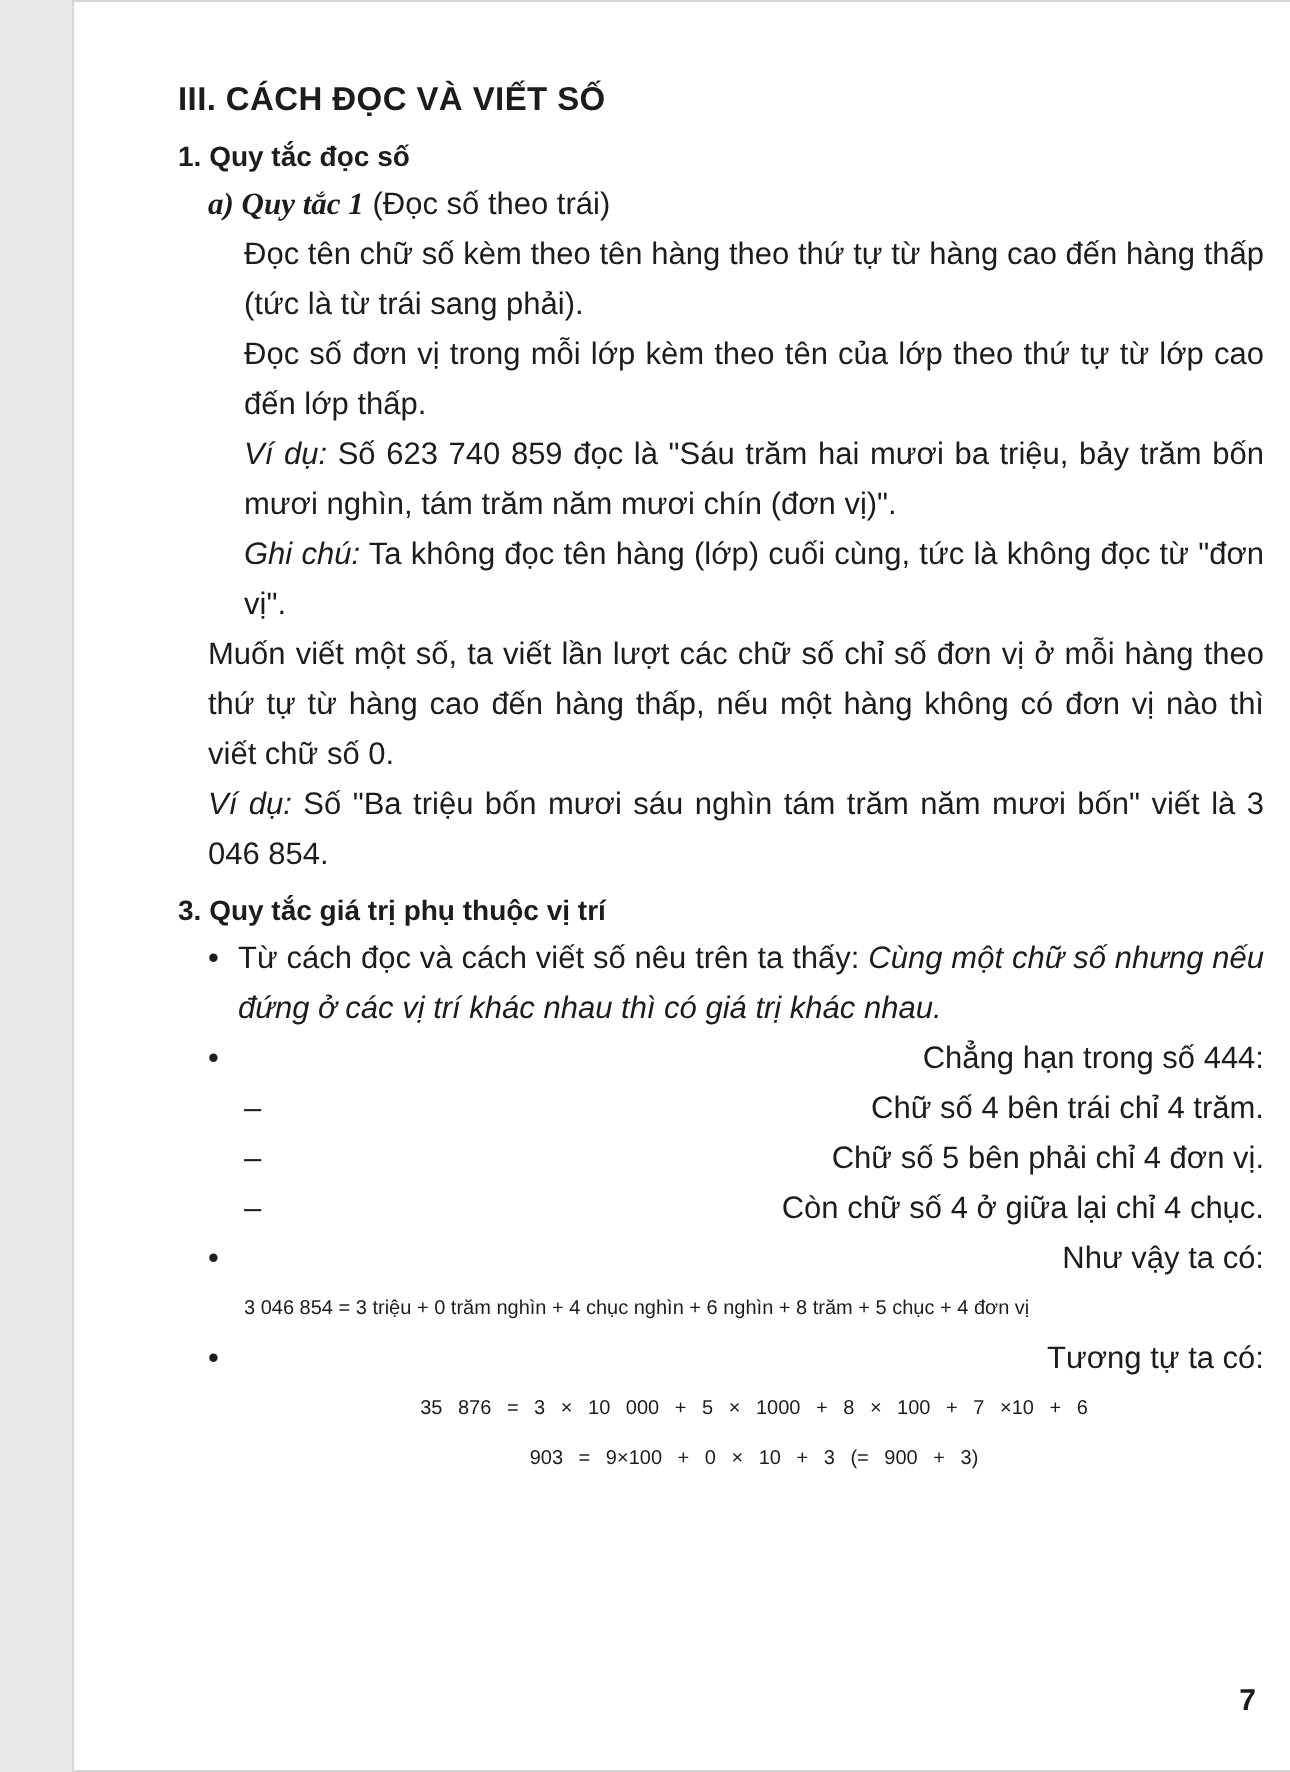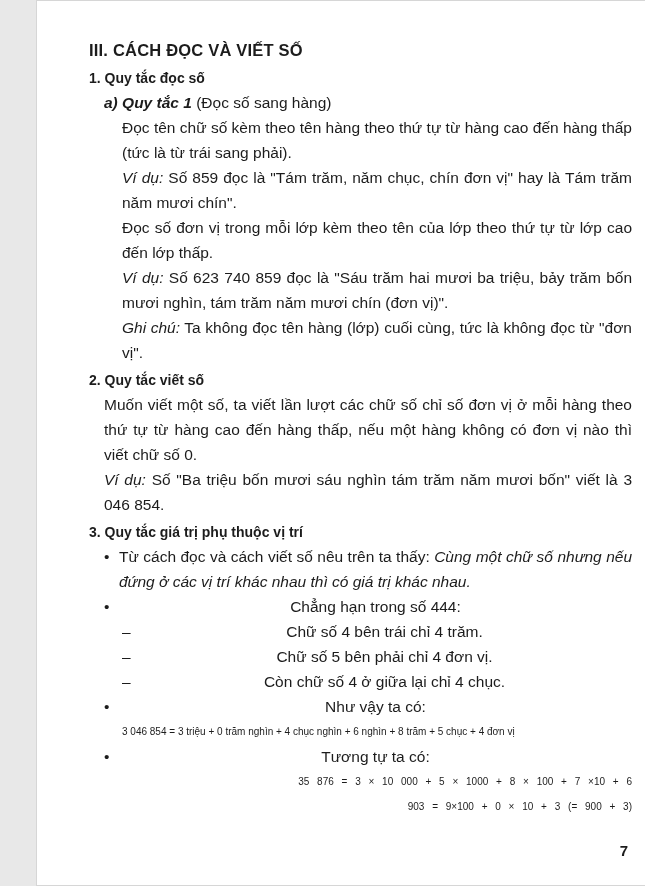--- a/index.html
+++ b/index.html
@@ -10,63 +10,58 @@
     padding:40px 48px 0 52px; overflow:hidden;
     border:1px solid #d6d6d6;
     margin-left:36px;
   }
   .heading { font-size:16.5px; font-weight:bold; letter-spacing:.2px; margin-bottom:10px; }
   .sec-title { font-size:14px; font-weight:bold; margin:7px 0 4px; }
   .line, p.body { font-size:15.5px; line-height:25px; }
   p.body { text-align:justify; }
   .ind1 { margin-left:15px; }
   .ind2 { margin-left:33px; }
-  .bi { font-weight:bold; font-style:italic; }
+  .bi { font-weight:bold; font-style:italic;font-family:Liberation Serif, serif; }
   .it { font-style:italic; }
   .row { display:flex; font-size:15.5px; line-height:25px; }
   .row .marker { flex:none; width:15px; }
   .row .txt { flex:1; text-align:justify; }
-  .row.noj .txt { text-align:center; }
+  .row.noj .txt { text-align:right; }
   .eq { font-size:10px; line-height:25px; margin-left:33px; text-align:justify; }
-  .eq.wide { word-spacing:5px; text-align:right; }
+  .eq.wide { word-spacing:5px; text-align:center; }
   .page-number {
     position:absolute; right:52px; bottom:26px;
     font-size:15px; font-weight:bold;
   }
 </style>
 </head>
 <body>
 
 <div class="page">
 
   <div class="heading">III. CÁCH ĐỌC VÀ VIẾT SỐ</div>
 
   <div class="sec-title">1. Quy tắc đọc số</div>
 
   <div class="line ind1">
     <span class="bi">a) Quy tắc 1</span>
-    <span>(Đọc số sang hàng)</span>
+    <span>(Đọc số theo trái)</span>
   </div>
   <p class="body ind2">Đọc tên chữ số kèm theo tên hàng theo thứ tự từ hàng cao đến hàng thấp (tức là từ trái sang phải).</p>
-  <p class="body ind2">
-    <span class="it">Ví dụ:</span>
-    <span>Số 859 đọc là "Tám trăm, năm chục, chín đơn vị" hay là Tám trăm năm mươi chín".</span>
-  </p>
 
   <p class="body ind2">Đọc số đơn vị trong mỗi lớp kèm theo tên của lớp theo thứ tự từ lớp cao đến lớp thấp.</p>
   <p class="body ind2">
     <span class="it">Ví dụ:</span>
     <span>Số 623 740 859 đọc là "Sáu trăm hai mươi ba triệu, bảy trăm bốn mươi nghìn, tám trăm năm mươi chín (đơn vị)".</span>
   </p>
   <p class="body ind2">
     <span class="it">Ghi chú:</span>
     <span>Ta không đọc tên hàng (lớp) cuối cùng, tức là không đọc từ "đơn vị".</span>
   </p>
 
-  <div class="sec-title">2. Quy tắc viết số</div>
   <p class="body ind1">Muốn viết một số, ta viết lần lượt các chữ số chỉ số đơn vị ở mỗi hàng theo thứ tự từ hàng cao đến hàng thấp, nếu một hàng không có đơn vị nào thì viết chữ số 0.</p>
   <p class="body ind1">
     <span class="it">Ví dụ:</span>
     <span>Số "Ba triệu bốn mươi sáu nghìn tám trăm năm mươi bốn" viết là 3 046 854.</span>
   </p>
 
   <div class="sec-title">3. Quy tắc giá trị phụ thuộc vị trí</div>
 
   <div class="row ind1">
     <span class="marker">•</span>

